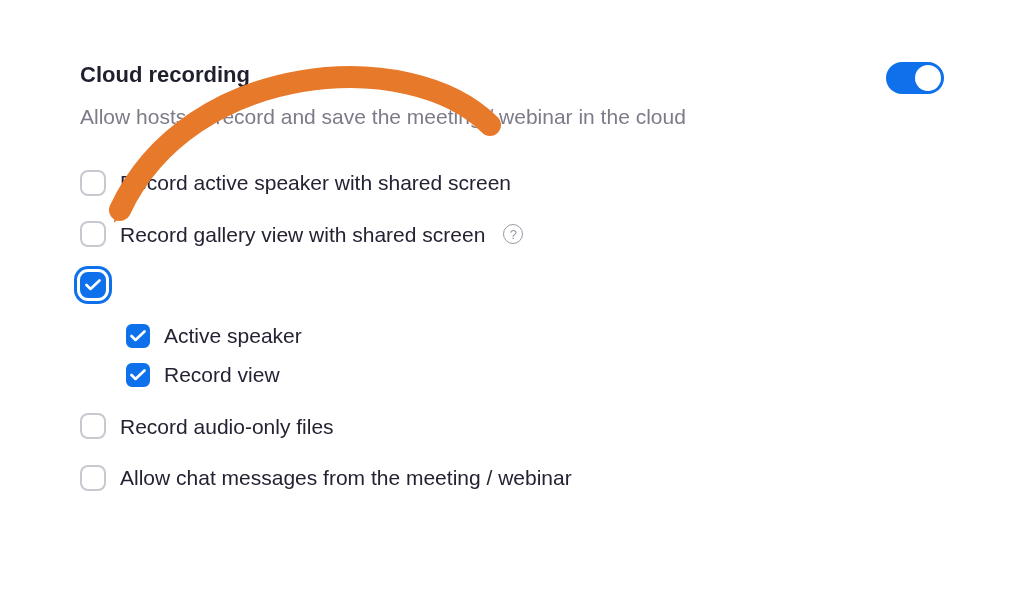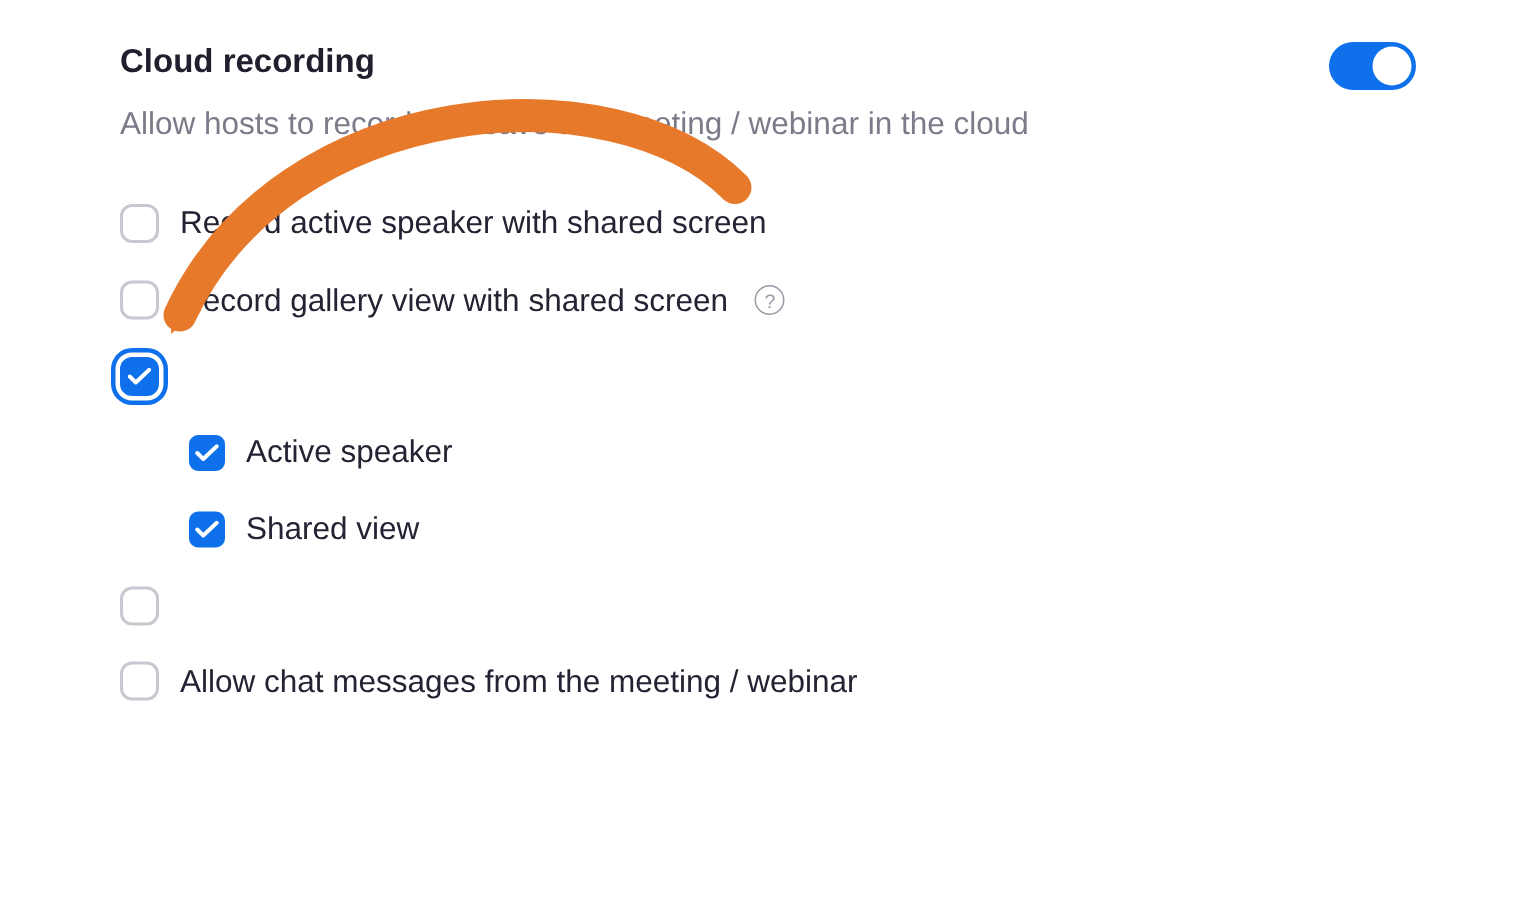--- a/index.html
+++ b/index.html
@@ -14,20 +14,21 @@
       height: 613px;
       padding: 28px 80px;
       position: relative;
       color: #232333;
     }
     .setting-header {
       display: flex;
       justify-content: space-between;
       align-items: flex-start;
       margin-bottom: 8px;
+      margin-top: 34px;
     }
     .setting-title {
       font-size: 22px;
       font-weight: 700;
       color: #1f1f2e;
     }
     .setting-description {
       font-size: 21px;
       color: #7b7b8a;
       margin-bottom: 38px;
@@ -57,21 +58,21 @@
       gap: 24px;
     }
     .option-row {
       display: flex;
       align-items: center;
       gap: 14px;
     }
     .sub-options {
       display: flex;
       flex-direction: column;
-      gap: 24px;
+      gap: 12px;
       margin-left: 46px;
       margin-top: 24px;
     }
     .checkbox {
       width: 26px;
       height: 26px;
       border: 2px solid #c8c8d0;
       border-radius: 8px;
       display: flex;
       align-items: center;
@@ -165,27 +166,28 @@
           </svg>
         </div>
         <div class="option-label">Active speaker</div>
       </div>
       <div class="option-row">
         <div class="checkbox sub checked">
           <svg class="check-icon" viewBox="0 0 16 12">
             <path d="M1.5 6 L5.5 10 L14.5 1.5" stroke="#ffffff" stroke-width="2.6" fill="none" stroke-linecap="round" stroke-linejoin="round"></path>
           </svg>
         </div>
-        <div class="option-label">Shared view</div>
+        <div class="option-label">Record view</div>
       </div>
     </div>
   </div>
 
   <div class="option-row">
     <div class="checkbox"></div>
+    <div class="option-label">Record audio-only files</div>
   </div>
 
   <div class="option-row">
     <div class="checkbox"></div>
     <div class="option-label">Allow chat messages from the meeting / webinar</div>
   </div>
 
 </div>
 
 <svg class="arrow-overlay" viewBox="0 0 430 230">

